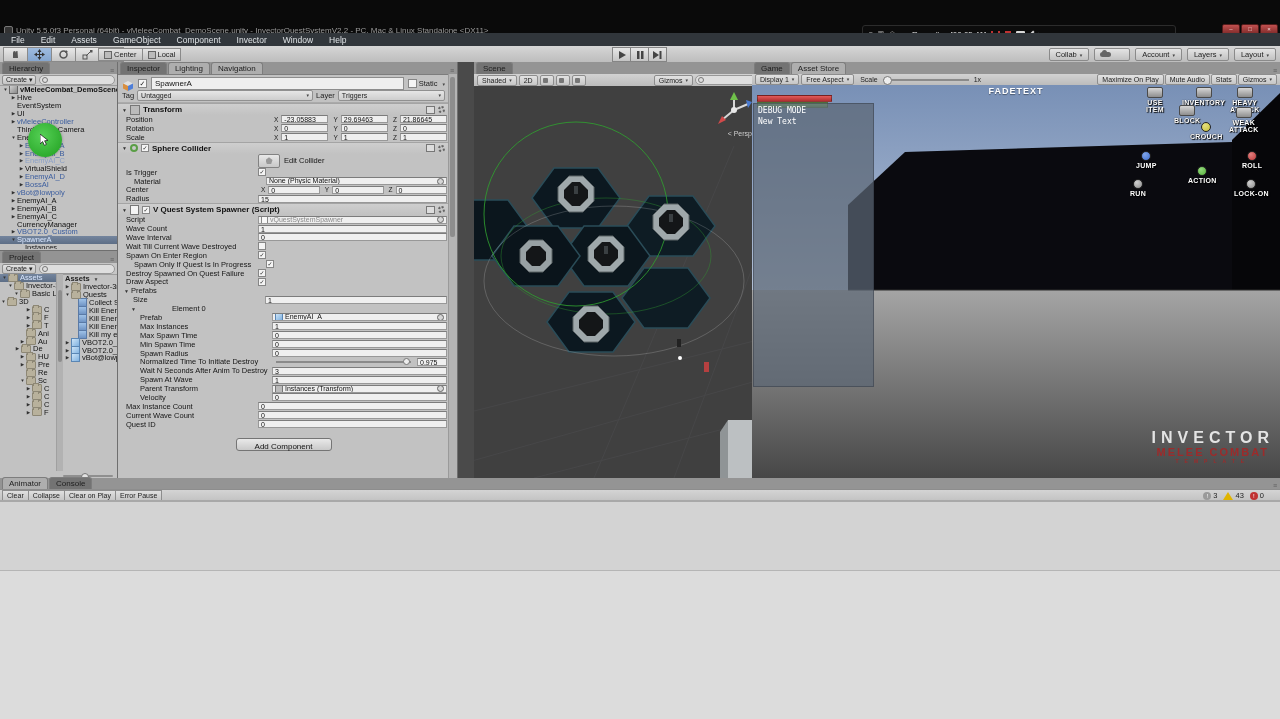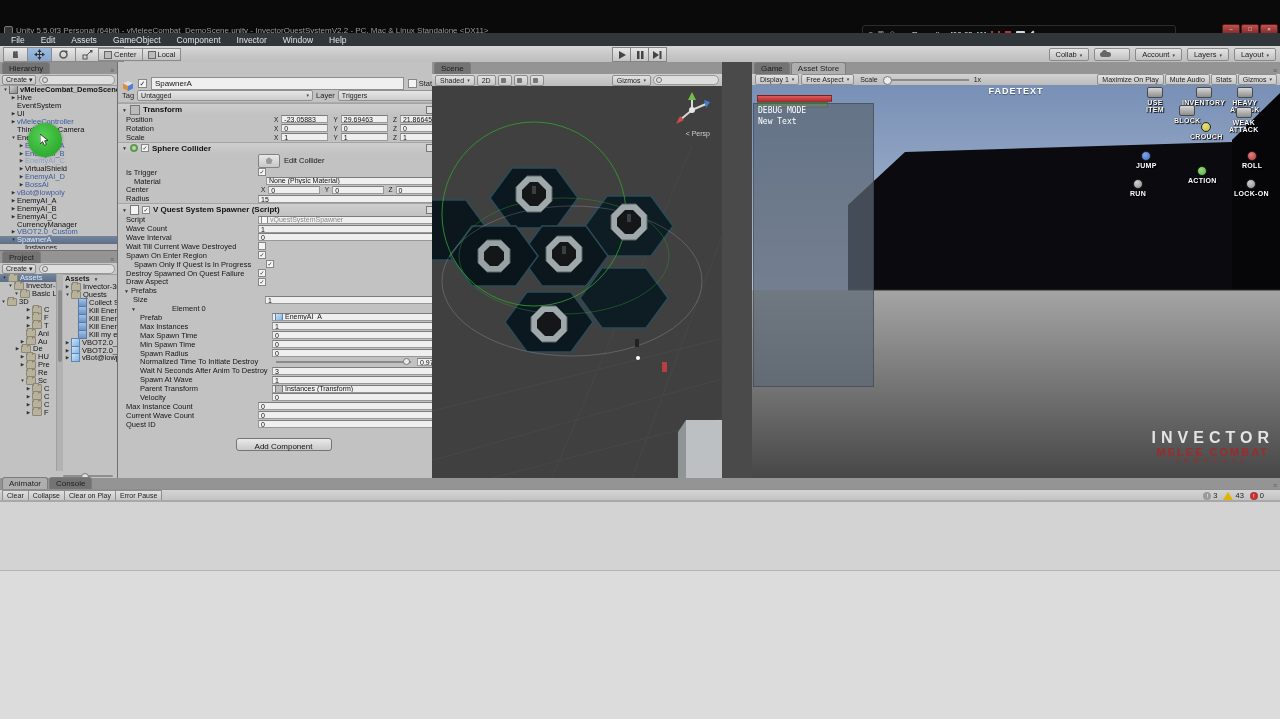--- a/index.html
+++ b/index.html
@@ -116,21 +116,21 @@
   .foldlbl{font-size:7.5px;color:#151515;}
   .sl-track{flex:1;height:2px;background:#8a8a8a;position:relative;margin:0 4px;}
   .sl-knob{position:absolute;right:1px;top:-3px;width:7px;height:7px;border-radius:50%;background:#ededed;border:1px solid #767676;box-sizing:border-box;}
   .slv{flex:0 0 30px;width:30px;}
   .ecrow{display:flex;align-items:center;height:14px;padding-left:140px;gap:4px;}
   .ecbtn{width:20px;height:12px;background:linear-gradient(#e8e8e8,#c8c8c8);border:1px solid #828282;border-radius:2px;display:flex;align-items:center;justify-content:center;}
   .ecpoly{width:7px;height:7px;background:#999;clip-path:polygon(50% 0,100% 40%,80% 100%,20% 100%,0 40%);}
   .eclabel{font-size:7.5px;color:#151515;}
   #addc{display:block;margin:9px auto 0 auto;width:96px;height:13px;background:linear-gradient(#e9e9e9,#c9c9c9);border:1px solid #757575;border-radius:3px;font-size:8px;color:#111;text-align:center;line-height:13px;font-family:"Liberation Sans",sans-serif;}
   
-  #scene{left:432px;top:0;width:290px;height:416px;}
+  #scene{left:474px;top:0;width:290px;height:416px;}
   .viewbar{position:absolute;left:0;top:12px;right:0;height:12px;background:linear-gradient(#d2d2d2,#bcbcbc);border-bottom:1px solid #8d8d8d;display:flex;align-items:center;gap:2px;padding:0 3px;}
   .vbtn{height:9px;background:linear-gradient(#e2e2e2,#c6c6c6);border:1px solid #8d8d8d;border-radius:2px;font-size:7px;line-height:9px;padding:0 4px;color:#222;display:flex;align-items:center;white-space:nowrap;}
   .vico{width:8px;padding:0 2px;}
   .vico span{display:block;width:5px;height:5px;background:#777;border-radius:1px;}
   #scene-viewport{position:absolute;left:0;top:24px;right:0;bottom:0;background:#404040;overflow:hidden;}
   #persp-label{position:absolute;right:12px;top:44px;font-size:7px;color:#cfcfcf;}
   
   #game{left:752px;top:0;width:528px;height:416px;}
   #game-viewport{position:absolute;left:0;top:23px;right:0;bottom:0;overflow:hidden;background:#7d95bb;}
   #fadetext{position:absolute;left:200px;top:1px;width:128px;text-align:center;font-size:9px;font-weight:bold;color:#fff;letter-spacing:1px;text-shadow:0 1px 1px rgba(0,0,0,.4);}
@@ -550,20 +550,26 @@
                 <span class="picon"></span>
                 <span class="hlbl">vBot@lowpoly</span>
               </div>
             </div>
         </div>
       </div>
       <span id="p-slider"></span>
     </div>
 
     <div id="inspector" class="panel">
+      <div class="tabstrip">
+        <span class="tab active">Inspector</span>
+        <span class="tab">Lighting</span>
+        <span class="tab">Navigation</span>
+        <span class="striphandle">≡</span>
+      </div>
       <div id="insp-body">
         <div class="go-header">
           <div class="go-row1">
             <span class="cube"><svg width="12" height="12">
                   <polygon points="6,1 11,3.5 6,6 1,3.5" fill="#e0e0e0"></polygon>
                   <polygon points="1,3.5 6,6 6,11 1,8.5" fill="#d98f3f"></polygon>
                   <polygon points="11,3.5 6,6 6,11 11,8.5" fill="#4f7fd9"></polygon>
                 </svg></span>
             <span class="cb">✓</span>
             <span class="namefld">SpawnerA</span>

